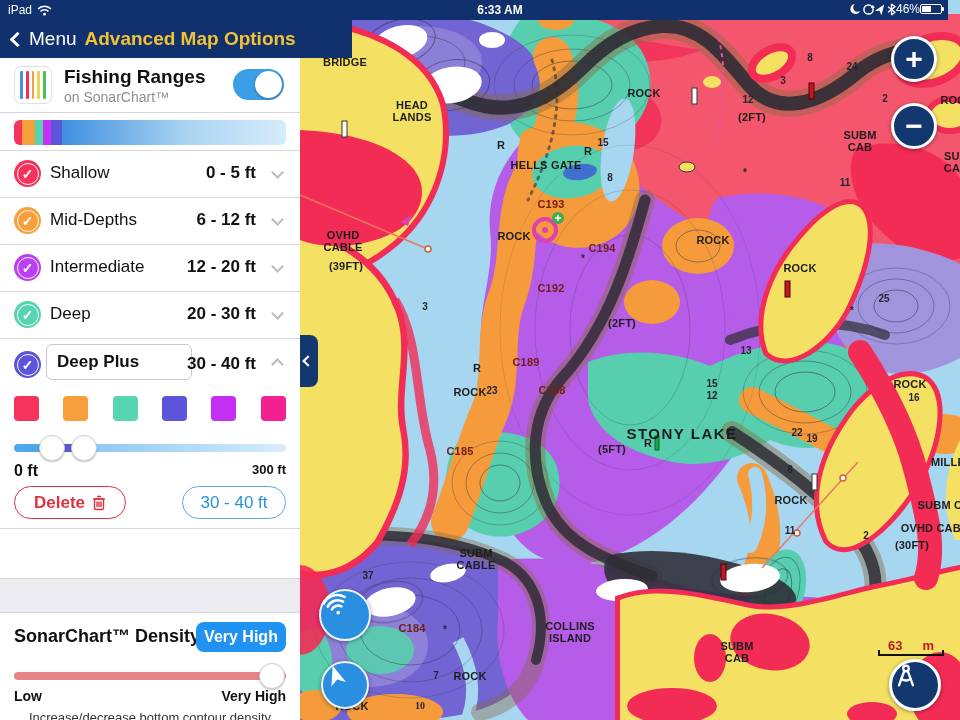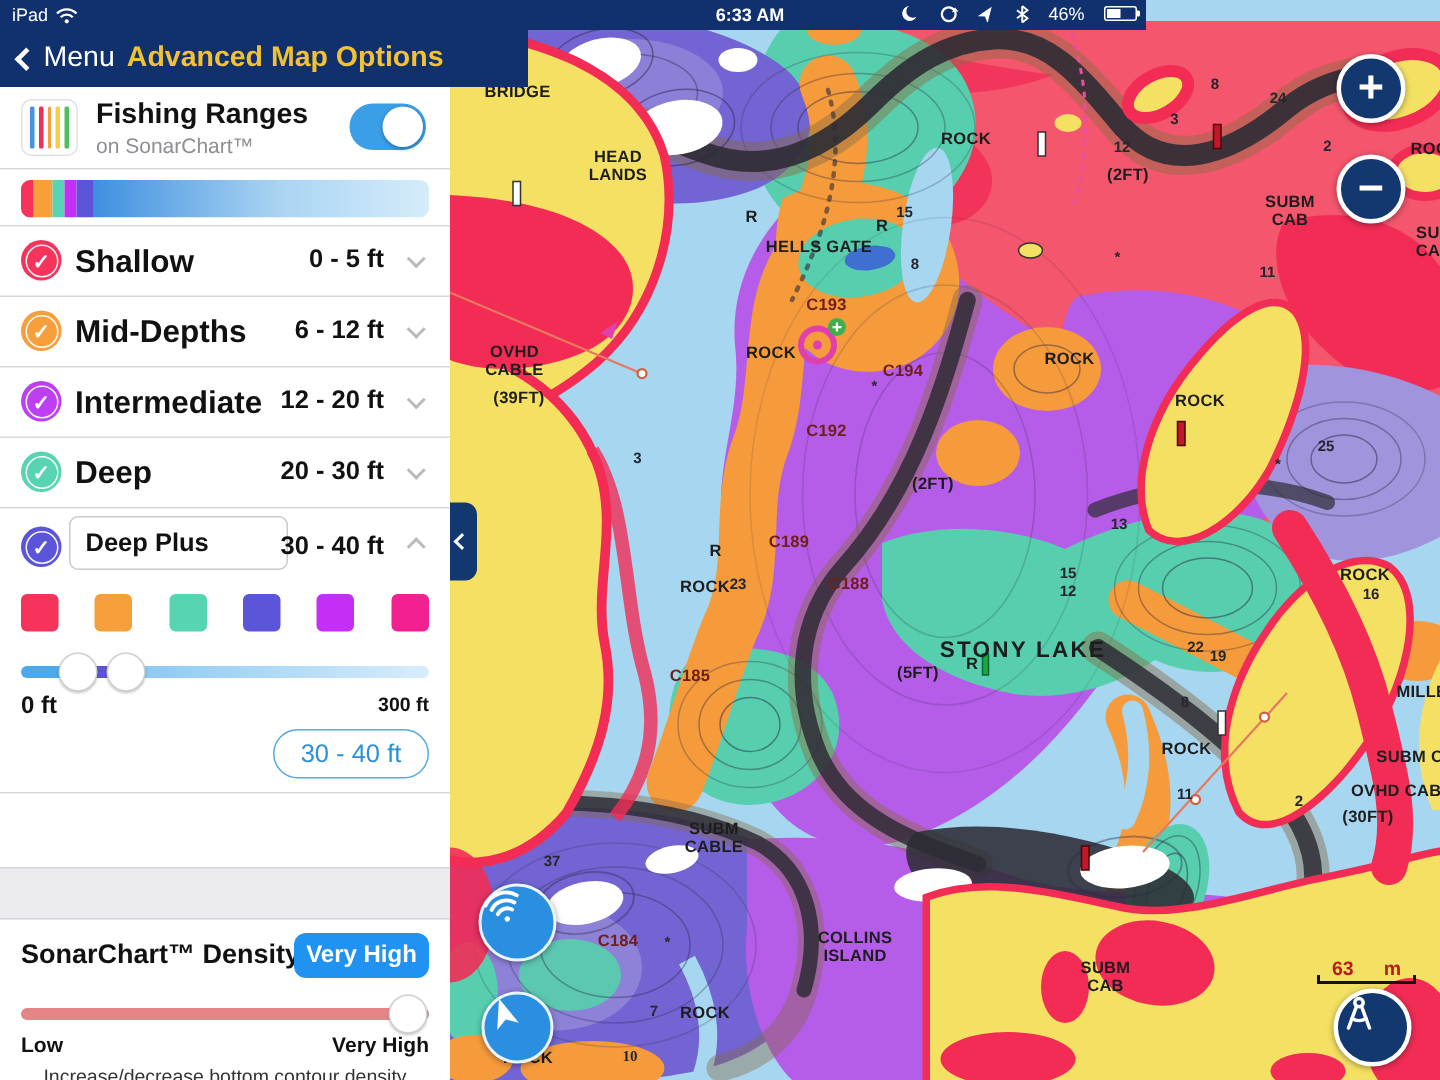--- a/index.html
+++ b/index.html
@@ -1,25 +1,25 @@
 <!DOCTYPE html>
 <html><head>
 <meta charset="utf-8">
 <style>
   html,body{margin:0;padding:0;background:#222;}
   *{box-sizing:border-box;}
   .screen{position:relative;width:960px;height:720px;overflow:hidden;background:#10316e;
           font-family:"Liberation Sans",sans-serif;-webkit-font-smoothing:antialiased;}
 
   
-  .statusbar{position:absolute;top:0;left:0;width:764px;height:20px;background:#10316e;z-index:40;
+  .statusbar{position:absolute;top:0;left:0;width:948px;height:20px;background:#10316e;z-index:40;
              color:#fff;font-size:12px;display:flex;align-items:center;}
   .sb-left{position:absolute;left:8px;top:3px;display:flex;align-items:center;gap:5px;}
   .sb-time{position:absolute;left:0;width:1000px;text-align:center;top:3px;font-weight:bold;font-size:12px;}
-  .sb-right{position:absolute;right:6px;top:2px;display:flex;align-items:center;gap:13px;justify-content:center;}
+  .sb-right{position:absolute;right:6px;top:2px;display:flex;align-items:center;gap:0;justify-content:center;}
   .batt{width:22px;height:10px;border:1px solid #fff;border-radius:2px;position:relative;}
   .batt i{position:absolute;left:1px;top:1px;bottom:1px;width:46%;background:#fff;}
   .batt b{position:absolute;right:-3px;top:2px;width:2px;height:4px;background:#fff;border-radius:0 1px 1px 0;}
 
   
   .header{position:absolute;top:20px;left:0;width:352px;height:38px;background:#10316e;z-index:35;
           display:flex;align-items:center;}
   .back-chev{width:11px;height:11px;border-left:3px solid #fff;border-bottom:3px solid #fff;
              transform:rotate(45deg);margin-left:12px;margin-right:6px;}
   .menu-lbl{color:#fff;font-size:19px;}
@@ -41,21 +41,21 @@
 
   .grad-bar{position:absolute;left:14px;right:14px;top:62px;height:25px;border-radius:6px;overflow:hidden;display:flex;}
   .grad-bar i{height:100%;}
   .grad-tail{flex:1;background:linear-gradient(90deg,#3f8fe0,#a9d4f2 55%,#d6ecfb);}
 
   .range-row{position:absolute;left:0;right:0;height:47px;}
   .chk{position:absolute;left:14px;top:10px;width:27px;height:27px;border-radius:50%;color:#fff;}
   .chk u{position:absolute;inset:2.5px;border:1.5px solid rgba(255,255,255,.95);border-radius:50%;}
   .chk b{position:absolute;inset:0;display:flex;align-items:center;justify-content:center;
          font-size:14px;font-weight:bold;text-decoration:none;}
-  .rname{position:absolute;left:50px;top:13px;font-size:21px;font-weight:bold;color:#111;}
+  .rname{position:absolute;left:50px;top:13px;font-size:17px;font-weight:normal;color:#111;}
   .rval{position:absolute;right:44px;top:13px;font-size:17px;font-weight:bold;color:#111;}
   .chev{position:absolute;right:18px;top:18px;width:9px;height:9px;
         border-right:2px solid #b9b9be;border-bottom:2px solid #b9b9be;transform:rotate(45deg);}
   .chev.up{transform:rotate(-135deg);top:22px;}
   .name-input{position:absolute;left:46px;top:6px;width:146px;height:36px;border:1px solid #c9c9ce;border-radius:6px;
               font-size:17px;font-weight:bold;color:#111;padding:0 10px;font-family:"Liberation Sans",sans-serif;}
 
   .swatch{position:absolute;top:338px;width:25px;height:25px;border-radius:4px;}
 
   .dslider{position:absolute;left:14px;right:14px;top:386px;height:8px;border-radius:4px;
@@ -311,21 +311,21 @@
         <span class="map-label" style="left: 46px; top: 266px;">(39FT)</span>
         <span class="map-label clabel" style="left: 251px; top: 204px;">C193</span>
         <span class="map-label" style="left: 214px; top: 236px;">ROCK</span>
         <span class="map-label clabel" style="left: 302px; top: 248px;">C194</span>
         <span class="map-label" style="left: 413px; top: 240px;">ROCK</span>
         <span class="map-label" style="left: 500px; top: 268px;">ROCK</span>
         <span class="map-label clabel" style="left: 251px; top: 288px;">C192</span>
         <span class="map-label" style="left: 322px; top: 323px;">(2FT)</span>
         <span class="map-label clabel" style="left: 226px; top: 362px;">C189</span>
         <span class="map-label" style="left: 170px; top: 392px;">ROCK</span>
-        <span class="map-label clabel" style="left: 266px; top: 390px;">C188</span>
+        <span class="map-label clabel" style="left: 252px; top: 390px;">C188</span>
         <span class="map-label big" style="left: 382px; top: 434px;">STONY LAKE</span>
         <span class="map-label" style="left: 312px; top: 449px;">(5FT)</span>
         <span class="map-label" style="left: 610px; top: 384px;">ROCK</span>
         <span class="map-label" style="left: 652px; top: 462px;">MILLER</span>
         <span class="map-label" style="left: 491px; top: 500px;">ROCK</span>
         <span class="map-label" style="left: 648px; top: 505px;">SUBM CAB</span>
         <span class="map-label" style="left: 638px; top: 528px;">OVHD CABLE</span>
         <span class="map-label" style="left: 612px; top: 545px;">(30FT)</span>
         <span class="map-label" style="left: 176px; top: 559px;">SUBM
 CABLE</span>
@@ -542,20 +542,29 @@
     <span class="swatch" style="left: 162px; background: rgb(93, 85, 217);"></span>
     <span class="swatch" style="left: 211px; background: rgb(196, 46, 245);"></span>
     <span class="swatch" style="left: 261px; background: rgb(242, 33, 143);"></span>
 
     <div class="dslider"></div>
     <span class="handle" style="left:39px;top:377px;"></span>
     <span class="handle" style="left:71px;top:377px;"></span>
     <span class="dmin">0 ft</span>
     <span class="dmax">300 ft</span>
 
+    <button class="pill delete">
+      <span>Delete</span>
+      <svg width="14" height="16" viewBox="0 0 14 16">
+        <g stroke="#e0303c" stroke-width="1.4" fill="none">
+          <rect x="2.5" y="4" width="9" height="10.5" rx="1.5"></rect>
+          <path d="M1,4 L13,4 M5,1.5 L9,1.5 M5,6.5 L5,12 M7,6.5 L7,12 M9,6.5 L9,12"></path>
+        </g>
+      </svg>
+    </button>
     <button class="pill rangev">
       <span>30 - 40 ft</span>
     </button>
     <div class="hr" style="top:470px;"></div>
 
     <div class="row-abs" style="top:470px;height:50px;">
       
       
     </div>
 

